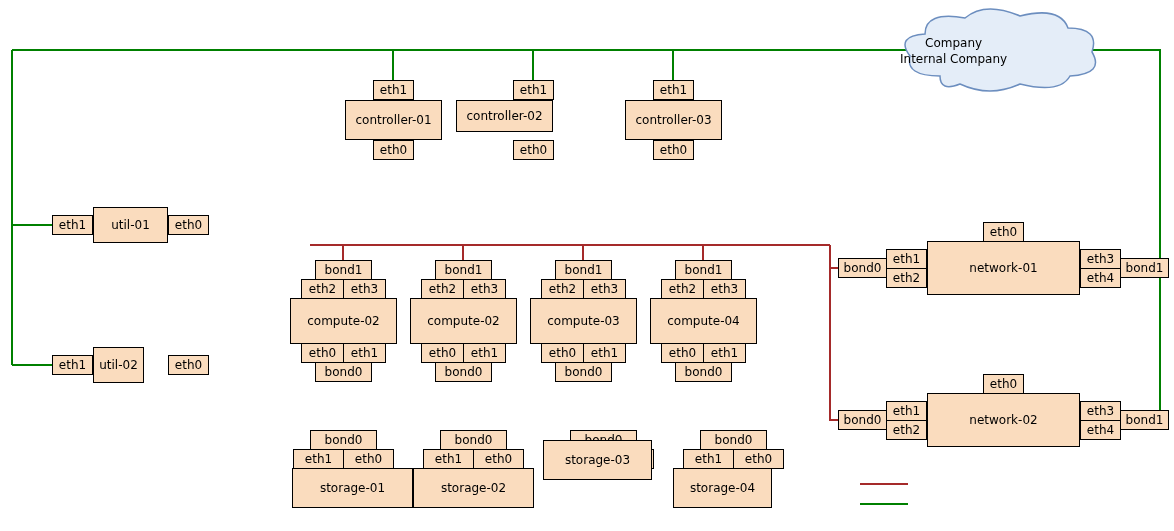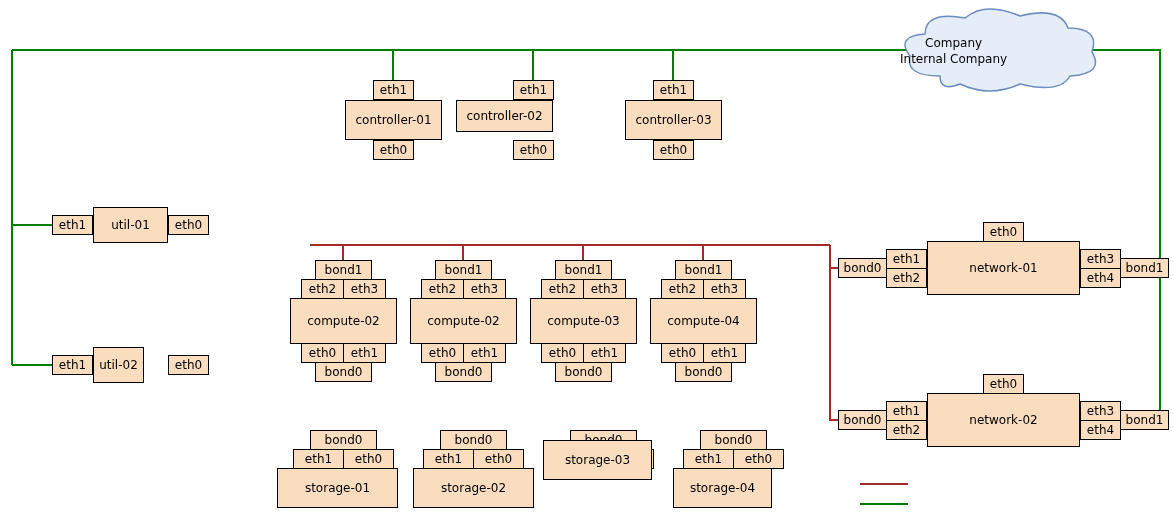--- a/index.html
+++ b/index.html
@@ -132,21 +132,21 @@
 <div class="box sm" style="left:661px;top:279px;width:43px">eth2</div>
 <div class="box sm" style="left:703px;top:279px;width:43px">eth3</div>
 <div class="box" style="left:650px;top:298px;width:107px;height:46px">compute-04</div>
 <div class="box sm" style="left:661px;top:343px;width:43px">eth0</div>
 <div class="box sm" style="left:703px;top:343px;width:43px">eth1</div>
 <div class="box sm" style="left:675px;top:362px;width:57px">bond0</div>
 
 <div class="box sm" style="left:310px;top:430px;width:67px">bond0</div>
 <div class="box sm" style="left:293px;top:449px;width:51px">eth1</div>
 <div class="box sm" style="left:343px;top:449px;width:51px">eth0</div>
-<div class="box" style="left:277px;top:468px;width:121px;height:40px">storage-01</div>
+<div class="box" style="left:292px;top:468px;width:121px;height:40px">storage-01</div>
 
 <div class="box sm" style="left:440px;top:430px;width:67px">bond0</div>
 <div class="box sm" style="left:423px;top:449px;width:51px">eth1</div>
 <div class="box sm" style="left:473px;top:449px;width:51px">eth0</div>
 <div class="box" style="left:413px;top:468px;width:121px;height:40px">storage-02</div>
 
 <div class="box sm" style="left:570px;top:430px;width:67px">bond0</div>
 <div class="box sm" style="left:553px;top:449px;width:51px">eth1</div>
 <div class="box sm" style="left:603px;top:449px;width:51px">eth0</div>
 <div class="box" style="left:543px;top:440px;width:109px;height:40px">storage-03</div>

